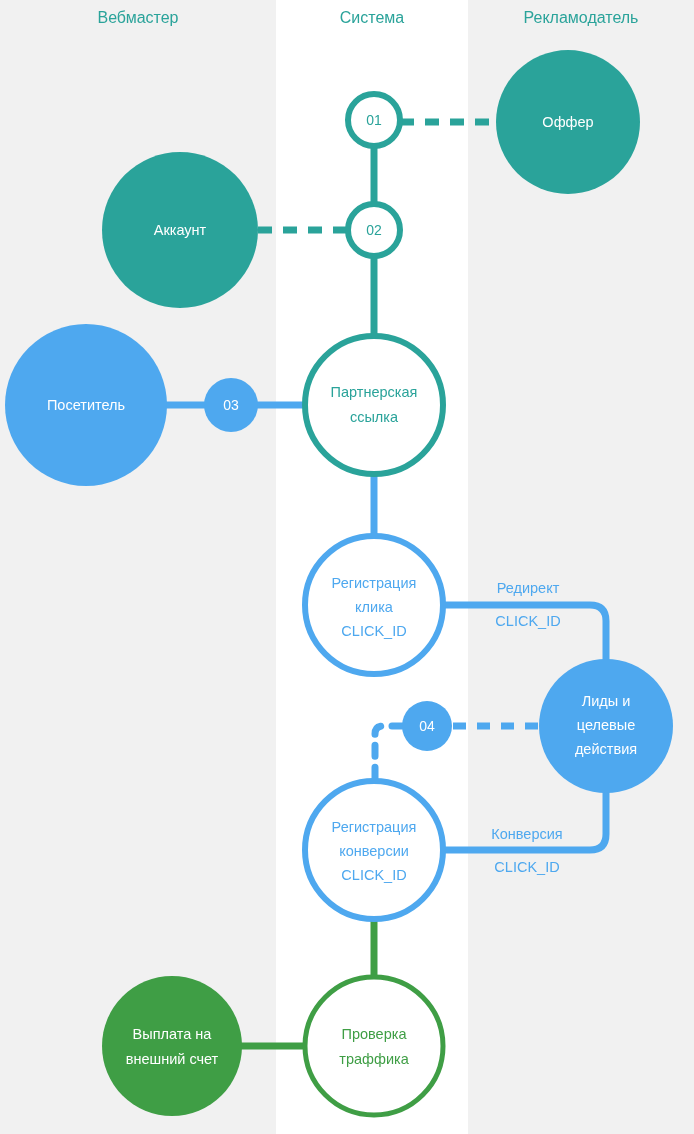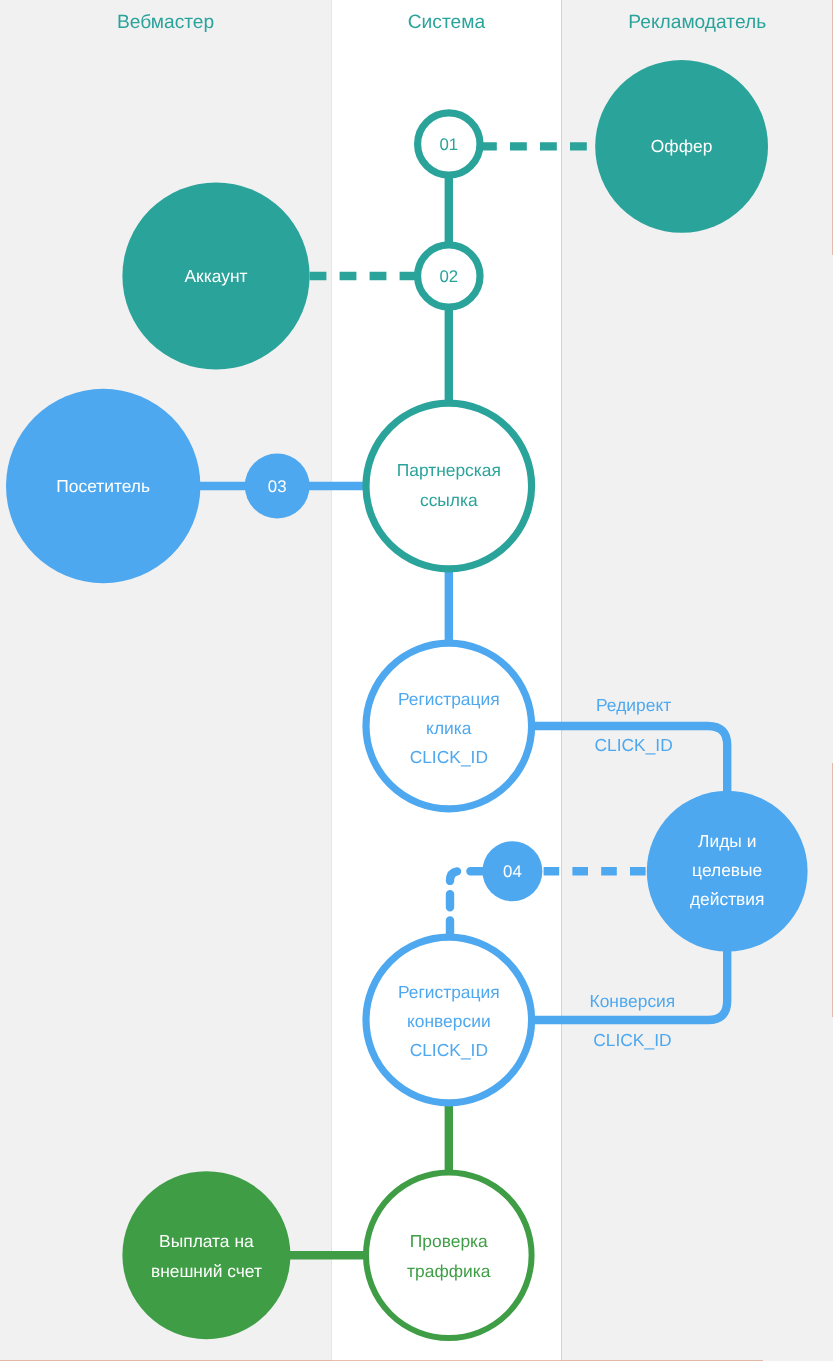--- a/index.html
+++ b/index.html
@@ -8,21 +8,21 @@
     background: #ffffff;
   }
   body {
     font-family: "Liberation Sans", sans-serif;
   }
   #stage {
     position: relative;
     width: 694px;
     height: 1134px;
     overflow: hidden;
-    background: #c2410c;
+    background: #e5e5e5;
   }
   #diagram {
     position: absolute;
     left: 0;
     top: 0;
     width: 694px;
     height: 1134px;
     display: block;
   }
   .col-header {

